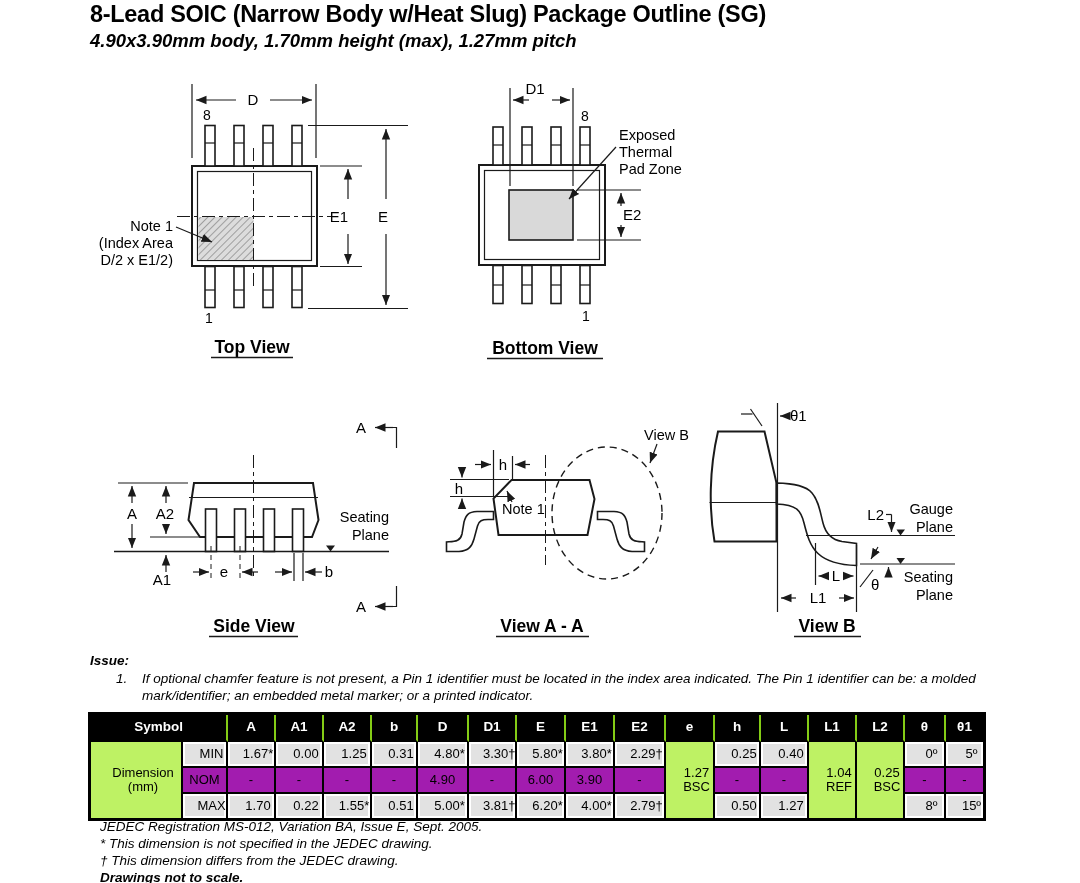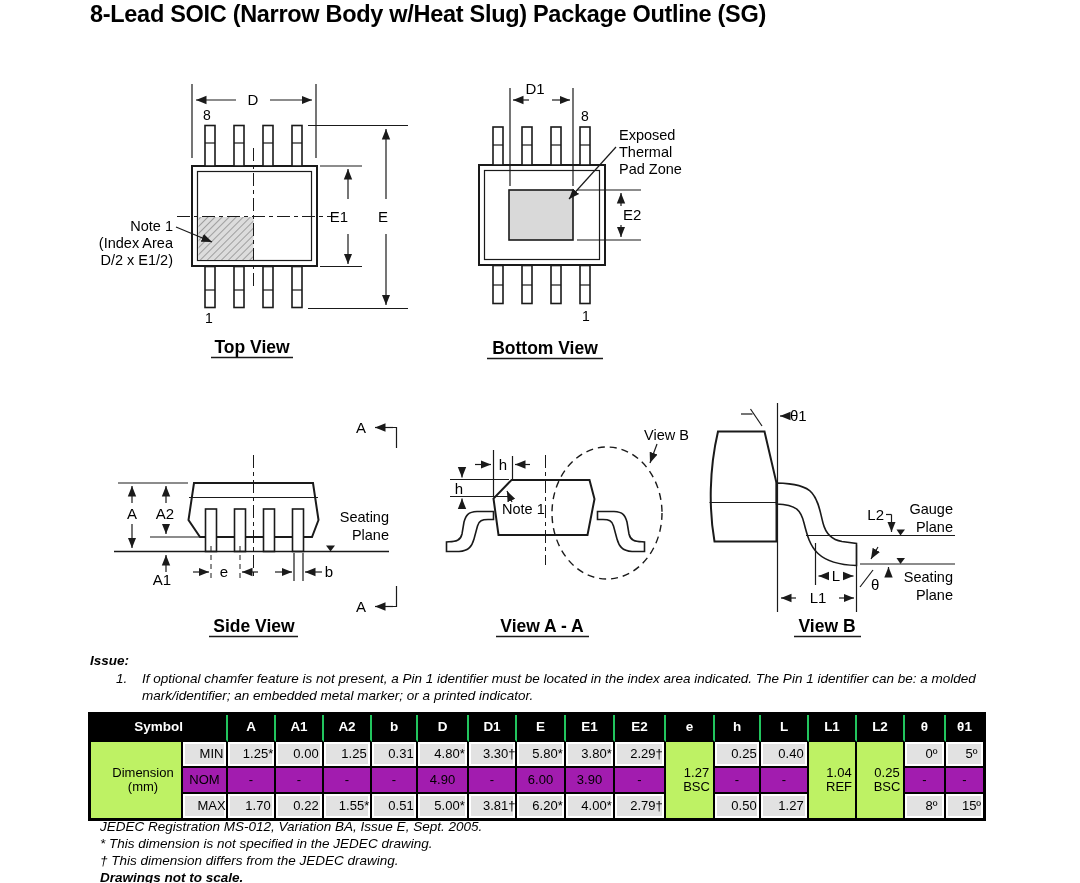--- a/index.html
+++ b/index.html
@@ -21,37 +21,38 @@
   svg text.small { font-size:14.5px; }
   svg .tri { fill:#1a1a1a; stroke:none; }
   .note-head { position:absolute; left:90px; top:653px; font-size:13.5px; font-weight:bold; font-style:italic; }
   .note-item { position:absolute; left:116px; top:671px; width:866px; display:flex; font-size:13.5px; font-style:italic; line-height:16.5px; }
   .note-num { width:26px; flex:none; }
   .dim-table { position:absolute; left:88px; top:712px; border-collapse:separate; border-spacing:0;
                border:3px solid #000; table-layout:fixed; width:892px; font-size:13px; }
   .dim-table th, .dim-table td { border-right:2px solid #000; border-bottom:2px solid #000;
                text-align:center; vertical-align:middle; padding:0; height:24px; line-height:1.05; overflow:hidden; }
   .dim-table thead th { background:var(--hdr-bg,#000); color:#fff; font-weight:bold; height:25px;
-               font-size:13.5px; border-right:2px solid #22c55e; border-bottom:2px solid #000; }
+               font-size:13.5px; border-right:2px solid #84cc16; border-bottom:2px solid #000; }
   .dim-table th:last-child, .dim-table td:last-child { border-right:none; }
   .dim-table tbody tr:last-child td { border-bottom:none;margin-top:48px; }
   .dim-table td[rowspan] { border-bottom:none; background:#fff; }
   .row-gray td { background:var(--row-shade,#e2e2e2); box-shadow:inset 0 0 0 2px #fff;padding-left:14px; }
   .row-white td { background:#a21caf; }
   .row-gray td.dim-label, .row-gray td.span-cell { background:#bef264; box-shadow:none; }
   .span-cell div, .dim-label div { line-height:14.5px; }
   .footer { position:absolute; left:100px; top:818px; font-size:13.5px; font-style:italic; line-height:17px; }
   .footer .bold { font-weight:bold; }
 </style>
 </head>
 <body>
 
 <div class="page">
 
   <div class="title">8-Lead SOIC (Narrow Body w/Heat Slug) Package Outline (SG)</div>
+  <div class="subtitle">4.90x3.90mm body, 1.70mm height (max), 1.27mm pitch</div>
 
   <svg class="drawing" width="1080" height="660" viewBox="0 0 1080 660">
     <defs>
       <marker id="arr" markerUnits="userSpaceOnUse" markerWidth="12" markerHeight="10" refX="10.5" refY="5" orient="auto">
         <path d="M0,0.8 L10.5,5 L0,9.2 Z" fill="#1a1a1a"></path>
       </marker>
       <pattern id="hatch" patternUnits="userSpaceOnUse" width="5" height="5" patternTransform="rotate(45)">
         <rect width="5" height="5" fill="#dcdcdc"></rect>
         <line x1="0" y1="0" x2="0" y2="5" stroke="#8f8f8f" stroke-width="1.6"></line>
       </pattern>
@@ -347,21 +348,21 @@
           <th>θ1</th>
         </tr>
       </thead>
       <tbody>
         <tr class="row-gray">
           <td class="dim-label" rowspan="3">
             <div>Dimension</div>
             <div>(mm)</div>
           </td>
           <td class="row-label">MIN</td>
-          <td class="val">1.25*</td>
+          <td class="val">1.67*</td>
           <td class="val">0.00</td>
           <td class="val">1.25</td>
           <td class="val">0.31</td>
           <td class="val">4.80*</td>
           <td class="val">3.30†</td>
           <td class="val">5.80*</td>
           <td class="val">3.80*</td>
           <td class="val">2.29†</td>
           <td class="span-cell" rowspan="3">
             <div>1.27</div>

